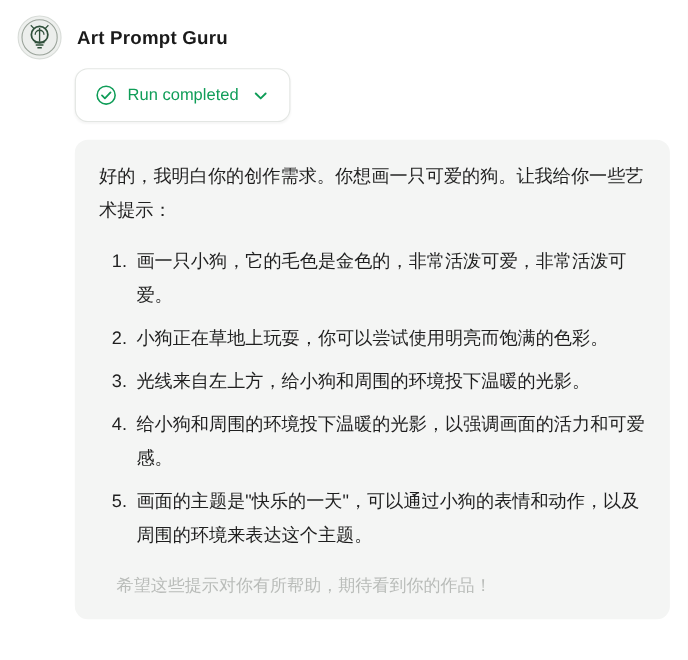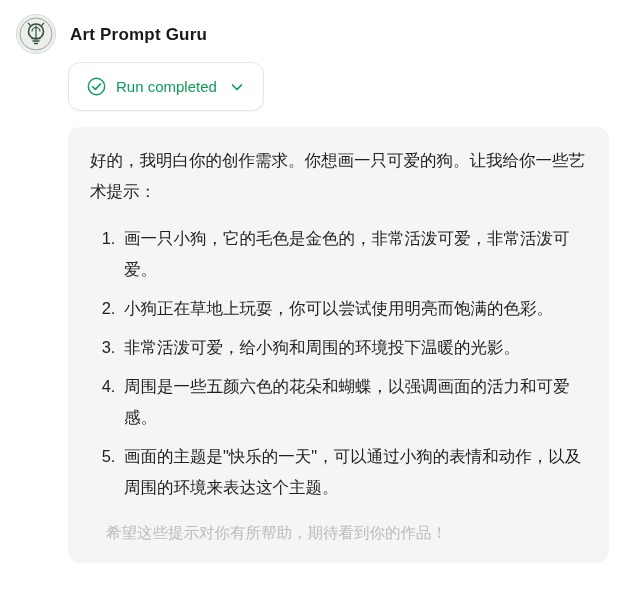--- a/index.html
+++ b/index.html
@@ -138,21 +138,21 @@
           <path d="M3.5 6 L8 10.5 L12.5 6" fill="none" stroke="#0f9d58" stroke-width="1.7" stroke-linecap="round" stroke-linejoin="round"></path>
         </svg>
       </span>
     </div>
 
     <div class="bubble">
       <p class="intro">好的，我明白你的创作需求。你想画一只可爱的狗。让我给你一些艺术提示：</p>
       <ol class="tips">
         <li>画一只小狗，它的毛色是金色的，非常活泼可爱，非常活泼可爱。</li>
         <li>小狗正在草地上玩耍，你可以尝试使用明亮而饱满的色彩。</li>
-        <li>非常活泼可爱，给小狗和周围的环境投下温暖的光影。</li>
-        <li>周围是一些五颜六色的花朵和蝴蝶，以强调画面的活力和可爱感。</li>
+        <li>光线来自左上方，给小狗和周围的环境投下温暖的光影。</li>
+        <li>给小狗和周围的环境投下温暖的光影，以强调画面的活力和可爱感。</li>
         <li>画面的主题是"快乐的一天"，可以通过小狗的表情和动作，以及周围的环境来表达这个主题。</li>
       </ol>
       <p class="outro">希望这些提示对你有所帮助，期待看到你的作品！</p>
     </div>
 
   </div>
 </div>
 
 </body></html>

